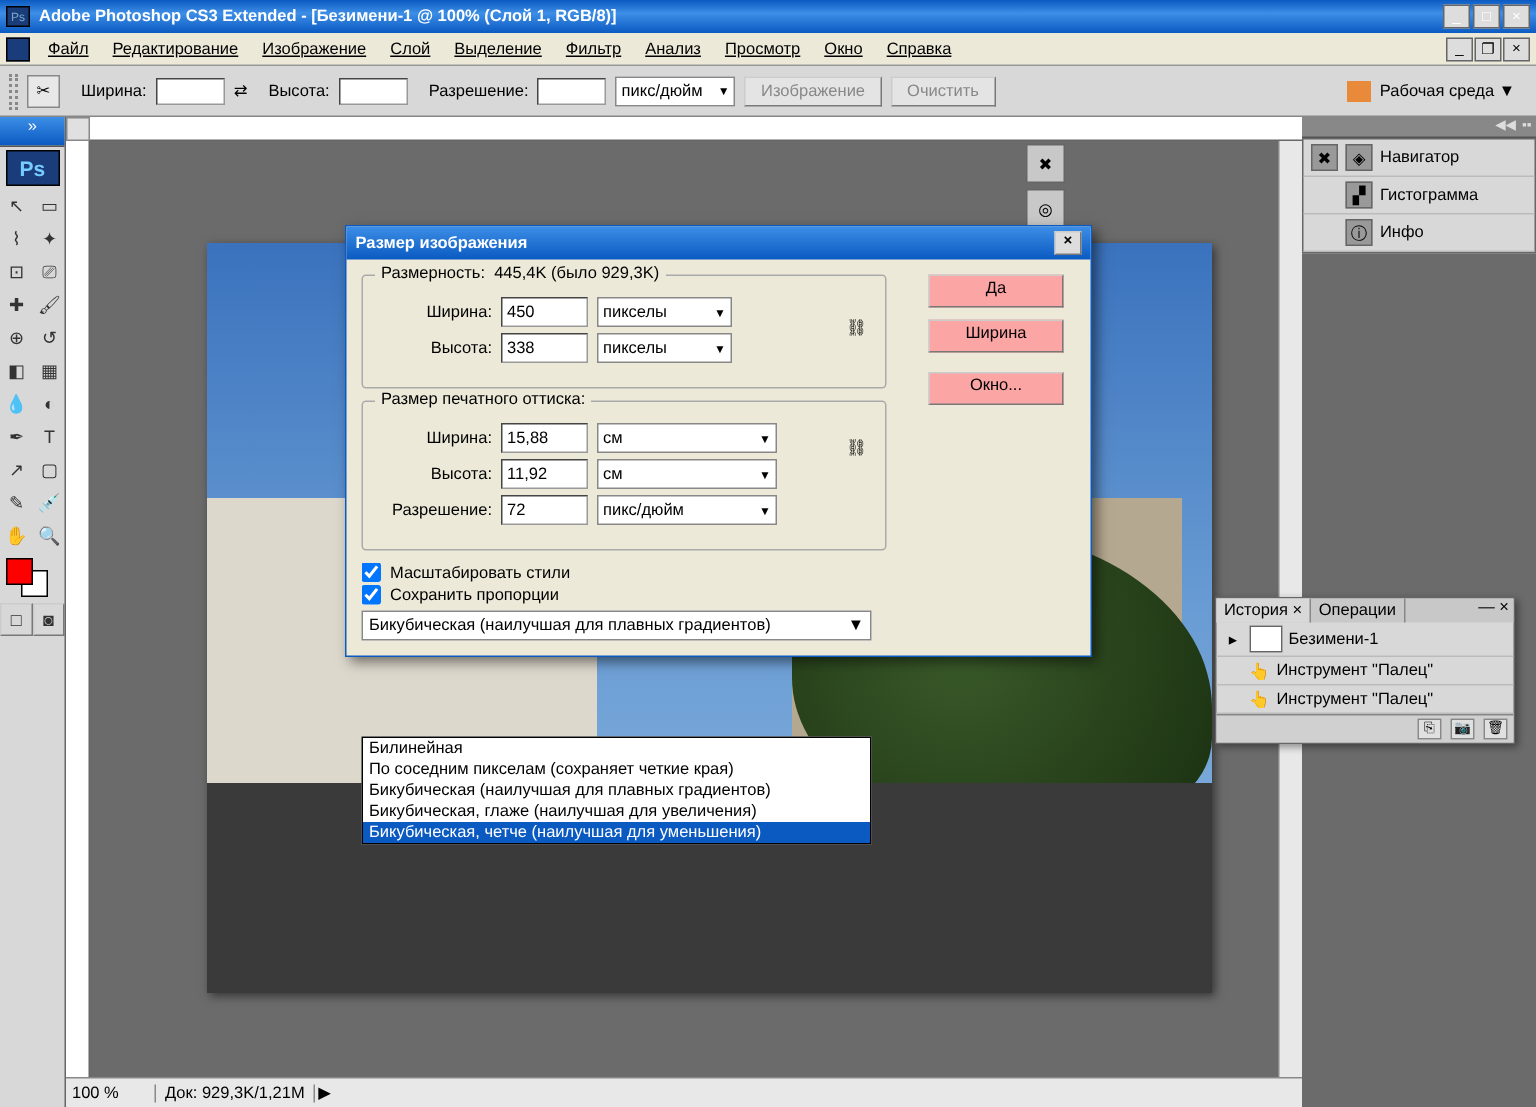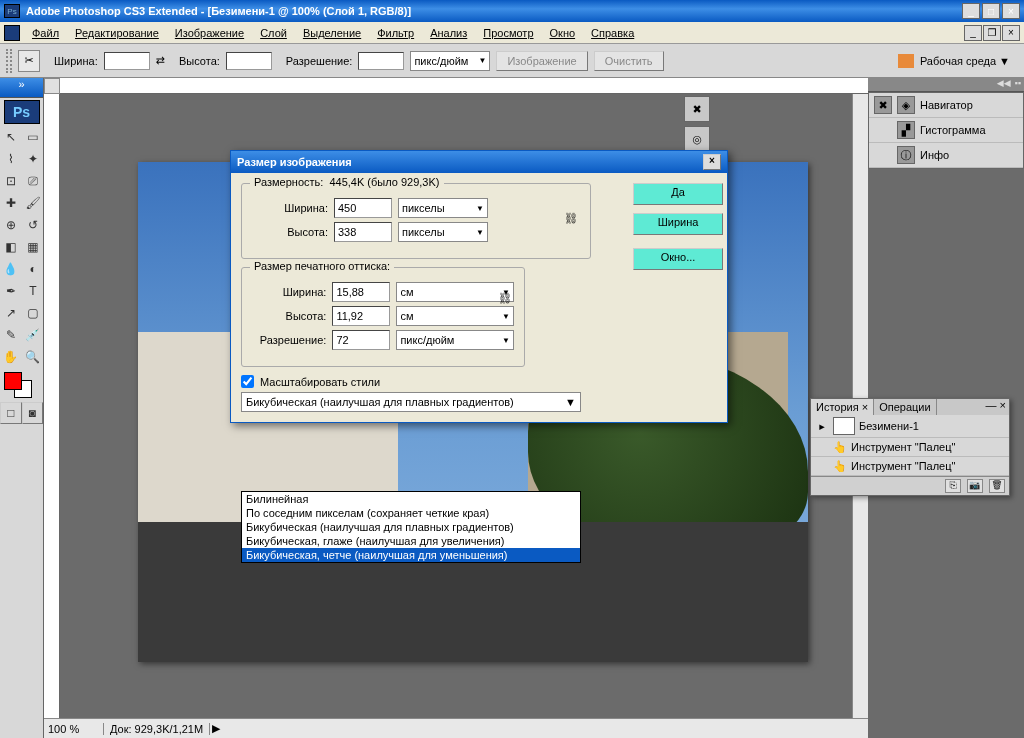--- a/index.html
+++ b/index.html
@@ -66,21 +66,21 @@
 .dialog-title { background: linear-gradient(#3d8ee6, #0a5ac2); height: 22px; color: #fff; display: flex; align-items: center; padding: 0 6px; font-weight: bold; }
 .dialog-title .close { margin-left: auto; width: 18px; height: 16px; background: #ddd; border: 1px outset #ccc; color: #000; text-align: center; font-size: 10px; }
 .dialog-body { padding: 10px; position: relative; }
 .fieldset { border: 1px solid #aaa; border-radius: 3px; padding: 10px 10px 12px 10px; margin-bottom: 8px; position: relative; }
 .fieldset-label { position: absolute; top: -8px; left: 8px; background: #ece9d8; padding: 0 4px; }
 .row { display: flex; align-items: center; gap: 6px; margin: 4px 0; }
 .row-label { width: 76px; text-align: right; }
 .num-input { width: 58px; height: 20px; border: 1px inset #999; background: #fff; padding: 0 3px; }
 .unit-select { width: 120px; height: 20px; border: 1px solid #888; background: #fff; padding: 0 3px; display: flex; align-items: center; justify-content: space-between; }
 .unit-select .arrow { font-size: 8px; }
-.dlg-btn { position: absolute; right: 4px; width: 90px; height: 22px; background: #5eead4; border: 1px outset #ccc; text-align: center; padding-top: 2px; }
+.dlg-btn { position: absolute; right: 18px; width: 90px; height: 22px; background: #fca5a5; border: 1px outset #ccc; text-align: center; padding-top: 2px; }
 .check { display: flex; align-items: center; gap: 6px; margin: 2px 0; }
 .check input { width: 13px; height: 13px; }
 .interp-select { width: 340px; height: 20px; border: 1px solid #888; background: #fff; padding: 0 4px; display: flex; align-items: center; justify-content: space-between; margin-top: 4px; }
 .dropdown-list { position: absolute; left: 10px; top: 318px; width: 340px; background: #fff; border: 1px solid #000; z-index: 100; }
 .dropdown-item { padding: 1px 4px; white-space: nowrap; }
 .dropdown-item.selected { background: #0a5ac2; color: #fff; }
 
 
 .panel-dock { width: 156px; background: #6b6b6b; }
 .panel-group-bar { height: 14px; background: #888; border-bottom: 1px solid #555; display: flex; justify-content: flex-end; padding: 0 3px; gap: 4px; }
@@ -309,21 +309,21 @@
         <span class="row-label">Высота:</span>
         <input class="num-input" value="338" style="">
         <div class="unit-select" style="width:90px">
             <span>пикселы</span>
             <span class="arrow">▼</span>
           </div>
       </div>
       <span style="position:absolute; right:12px; top:28px;">⛓</span>
     </div>
 
-    <div class="fieldset" style="width:284px; position:relative">
+    <div class="fieldset" style="width:350px; position:relative">
       <span class="fieldset-label">Размер печатного оттиска:</span>
       <div class="row">
         <span class="row-label">Ширина:</span>
         <input class="num-input" value="15,88" style="">
         <div class="unit-select">
             <span>см</span>
             <span class="arrow">▼</span>
           </div>
       </div>
       <div class="row">
@@ -341,20 +341,24 @@
             <span>пикс/дюйм</span>
             <span class="arrow">▼</span>
           </div>
       </div>
       <span style="position:absolute; right:12px; top:24px;">⛓</span>
     </div>
 
     <div class="check">
         <input type="checkbox" checked="" style="">
         <span>Масштабировать стили</span>
+      </div>
+    <div class="check">
+        <input type="checkbox" checked="" style="">
+        <span>Сохранить пропорции</span>
       </div>
     <div class="interp-select">
         <span>Бикубическая (наилучшая для плавных градиентов)</span>
         <span class="arrow">▼</span>
       </div>
 
     <div class="dropdown-list">
       <div class="dropdown-item">Билинейная</div>
       <div class="dropdown-item">По соседним пикселам (сохраняет четкие края)</div>
       <div class="dropdown-item">Бикубическая (наилучшая для плавных градиентов)</div>

